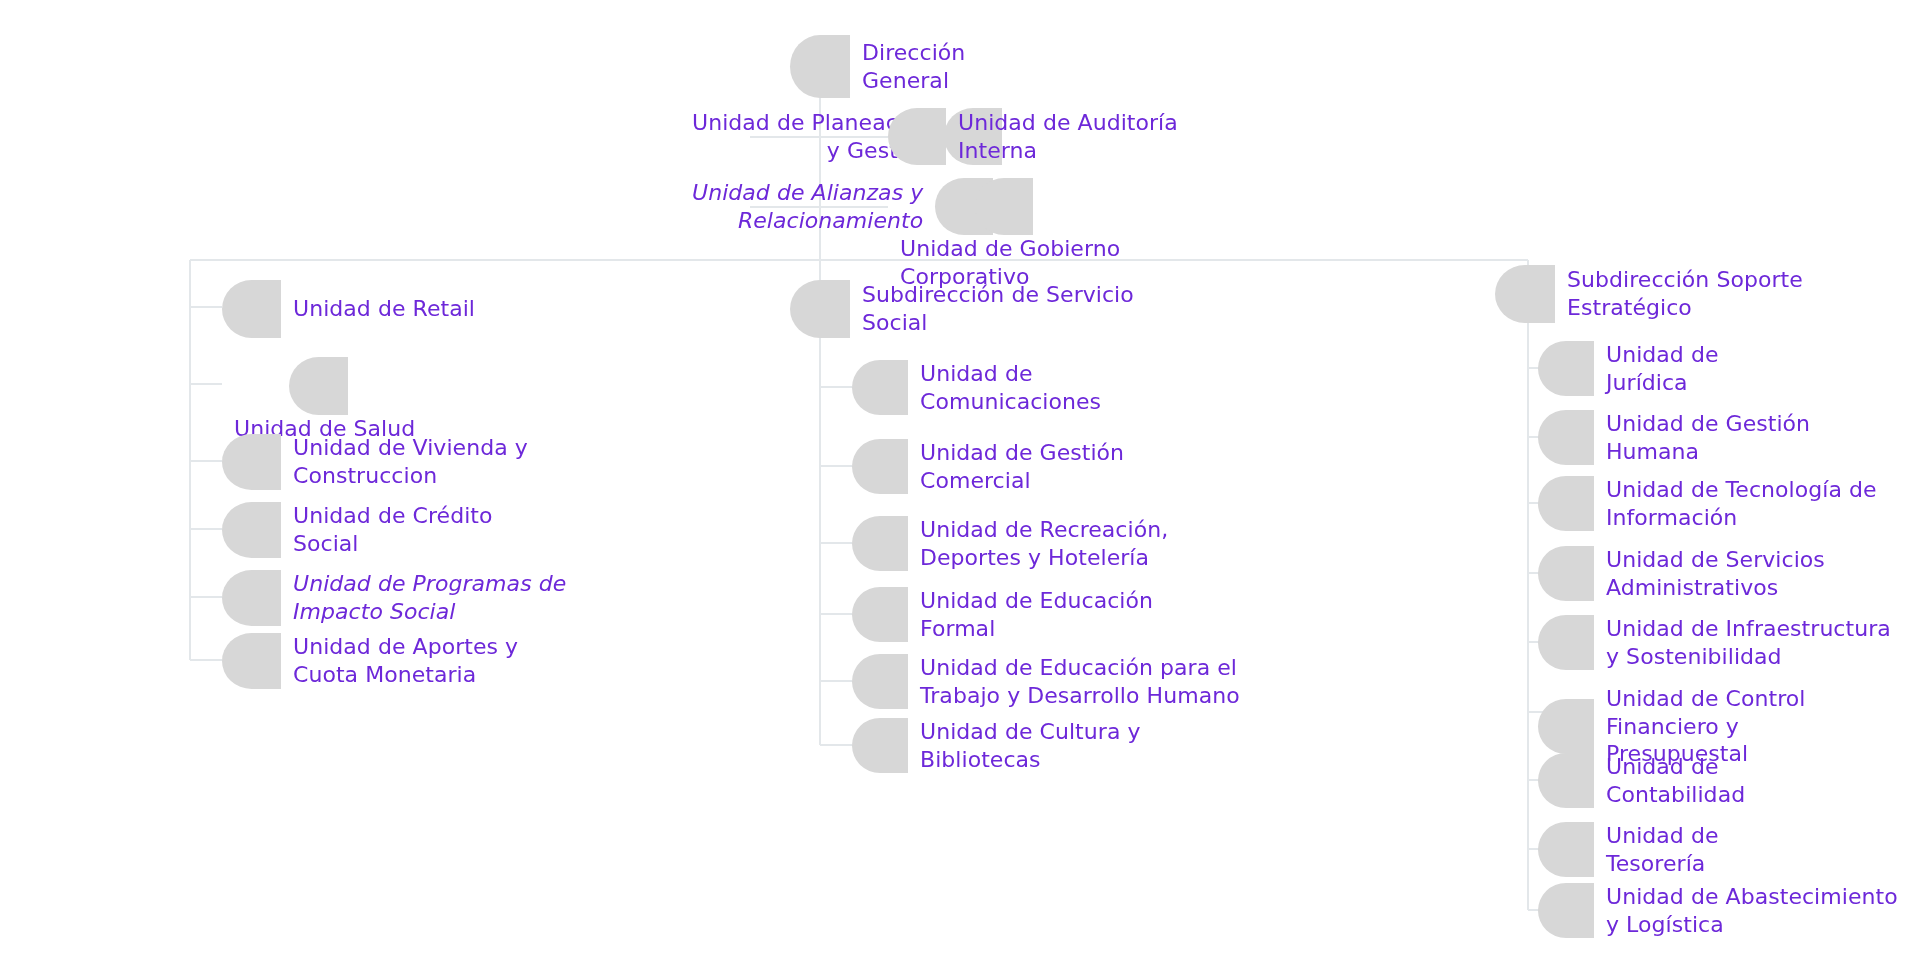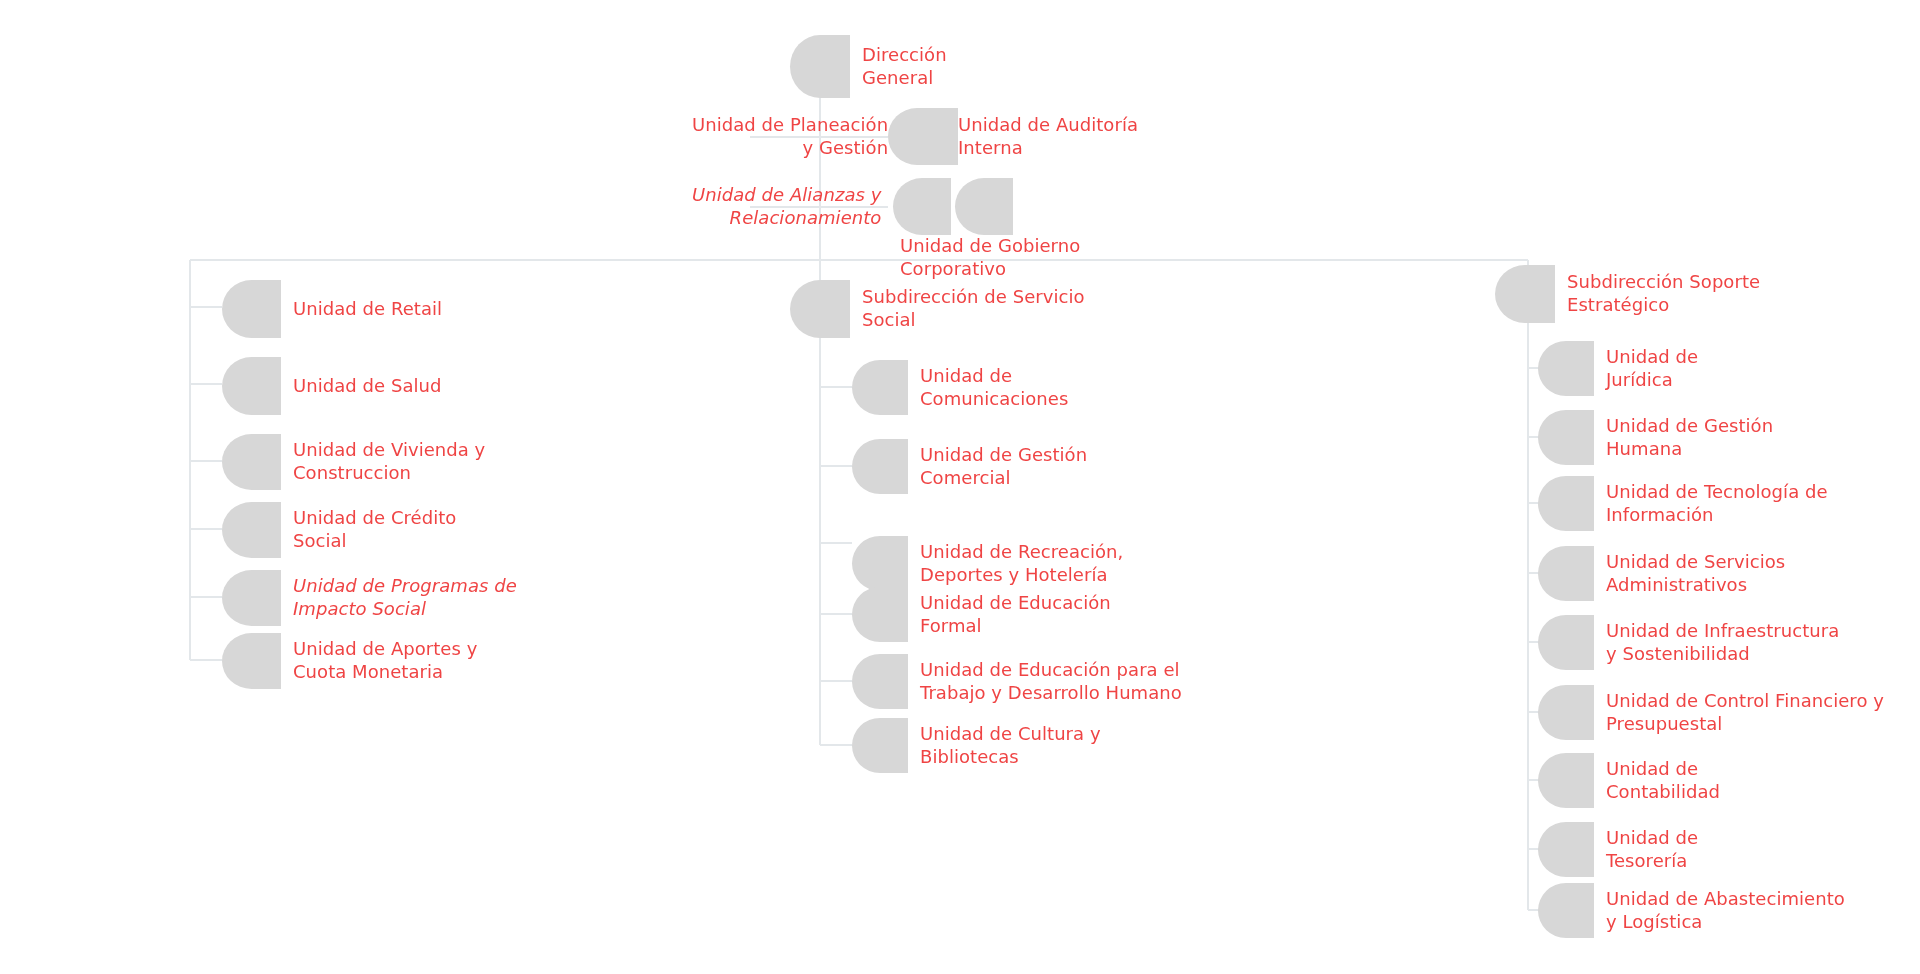--- a/index.html
+++ b/index.html
@@ -35,23 +35,23 @@
   }
   .org-node.to-right { flex-direction: row; }
   .org-node.to-left  { flex-direction: row-reverse; }
 
   .node-shape {
     flex: 0 0 auto;
     background: #d7d7d7;
     border-radius: 50% 0 0 50% / 50% 0 0 50%;
   }
   .node-label {
-    font-size: 18px;
+    font-size: 22px;
     line-height: 1.26;
-    color: #ef4444;
+    color: #6d28d9;
     white-space: pre-line;
     letter-spacing: 0.05px;
   }
   .org-node.to-right .node-label {
     text-align: left;
     margin-left: 12px;
   }
   .org-node.to-left .node-label {
     text-align: right;
     margin-right: 12px;
@@ -137,21 +137,21 @@
     <span class="node-shape" style="width:58px; height:57px;"></span>
     <span class="node-label">Unidad de Gobierno
 Corporativo</span>
   </div>
 
   <div class="org-node to-right" style="left:222px; top:280px;">
     <span class="node-shape" style="width:59px; height:58px;"></span>
     <span class="node-label">Unidad de Retail</span>
   </div>
 
-  <div class="org-node to-right" style="left:222px; top:357px;">
+  <div class="org-node to-right" style="left:222px; top:357px;flex-direction:column;">
     <span class="node-shape" style="width:59px; height:58px;"></span>
     <span class="node-label">Unidad de Salud</span>
   </div>
 
   <div class="org-node to-right" style="left:222px; top:434px;">
     <span class="node-shape" style="width:59px; height:56px;"></span>
     <span class="node-label">Unidad de Vivienda y
 Construccion</span>
   </div>
 
@@ -184,21 +184,21 @@
     <span class="node-label">Unidad de
 Comunicaciones</span>
   </div>
 
   <div class="org-node to-right" style="left:852px; top:439px;">
     <span class="node-shape" style="width:56px; height:55px;"></span>
     <span class="node-label">Unidad de Gestión
 Comercial</span>
   </div>
 
-  <div class="org-node to-right" style="left:852px; top:536px;">
+  <div class="org-node to-right" style="left:852px; top:516px;">
     <span class="node-shape" style="width:56px; height:55px;"></span>
     <span class="node-label">Unidad de Recreación,
 Deportes y Hotelería</span>
   </div>
 
   <div class="org-node to-right" style="left:852px; top:587px;">
     <span class="node-shape" style="width:56px; height:55px;"></span>
     <span class="node-label">Unidad de Educación
 Formal</span>
   </div>

